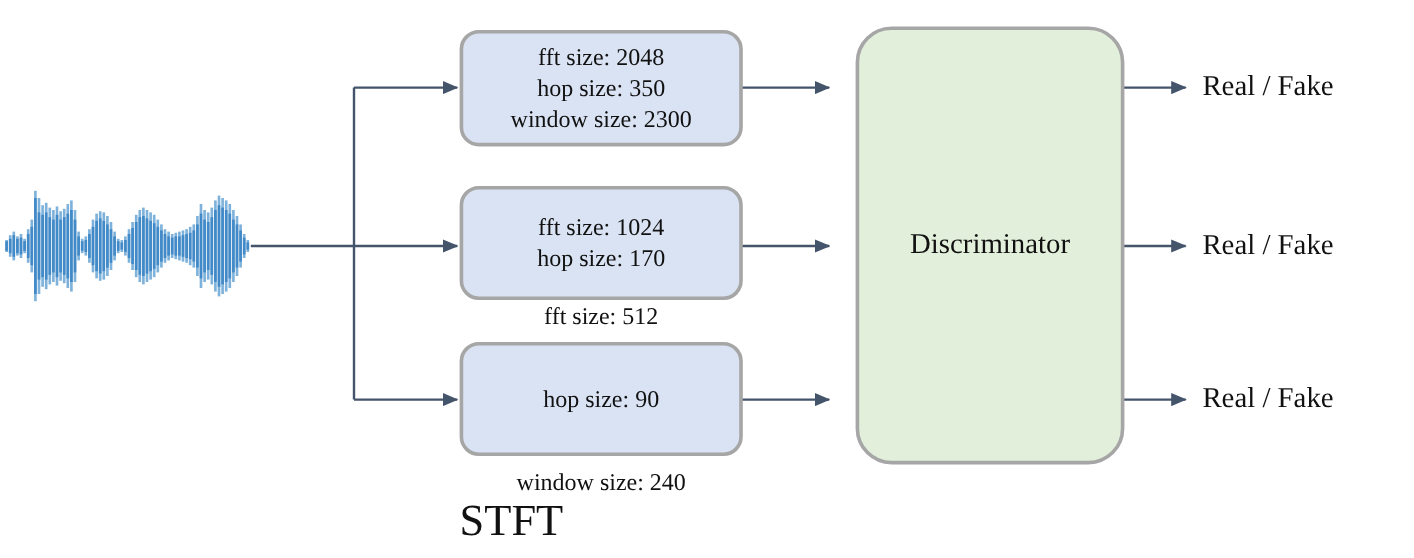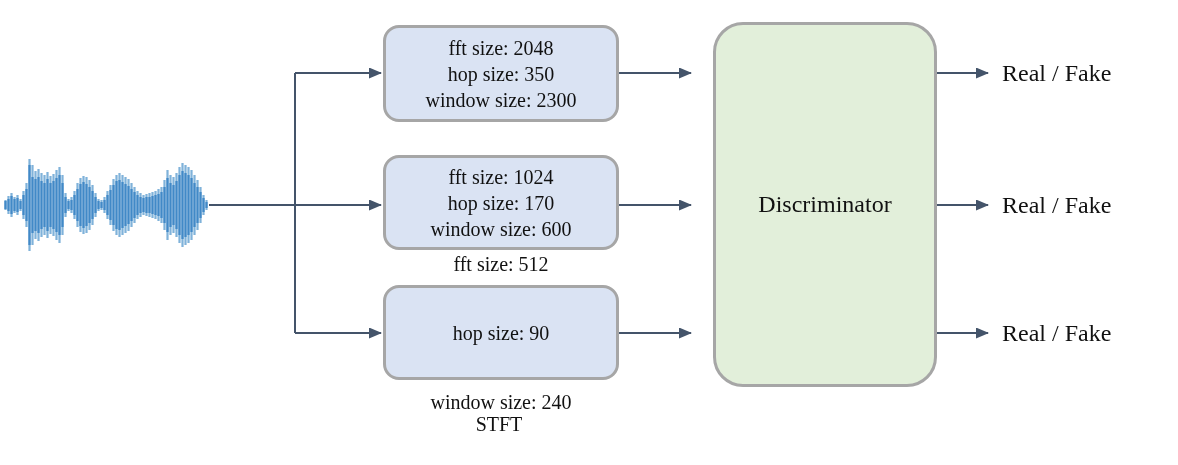--- a/index.html
+++ b/index.html
@@ -40,21 +40,21 @@
   }
 
   .output-label{
     position:absolute;left:1002px;transform:translateY(-50%);
     font-size:24px;white-space:nowrap;
   }
   .output-1{top:73px;}
   .output-2{top:205px;}
   .output-3{top:333px;}
 
-  .caption{position:absolute;top:413px;font-size:20px;text-align:center;white-space:nowrap;}
+  .caption{position:absolute;top:413px;font-size:37px;text-align:left;white-space:nowrap;}
   .caption-stft{left:383px;width:232px;}
   .caption-melgan{left:648px;width:314px;}
 </style>
 </head>
 <body>
 
 <div class="canvas">
 
   <svg class="arrows" viewBox="0 0 1178 465">
     <defs>
@@ -217,21 +217,20 @@
 
   <div class="stft-box stft-box-1">
     <p>fft size: 2048</p>
     <p>hop size: 350</p>
     <p>window size: 2300</p>
   </div>
 
   <div class="stft-box stft-box-2">
     <p>fft size: 1024</p>
     <p>hop size: 170</p>
-    <p>window size: 600</p>
   </div>
 
   <div class="stft-box stft-box-3">
     <p>fft size: 512</p>
     <p>hop size: 90</p>
     <p>window size: 240</p>
   </div>
 
   <div class="disc-box">
     <span>Discriminator</span>

